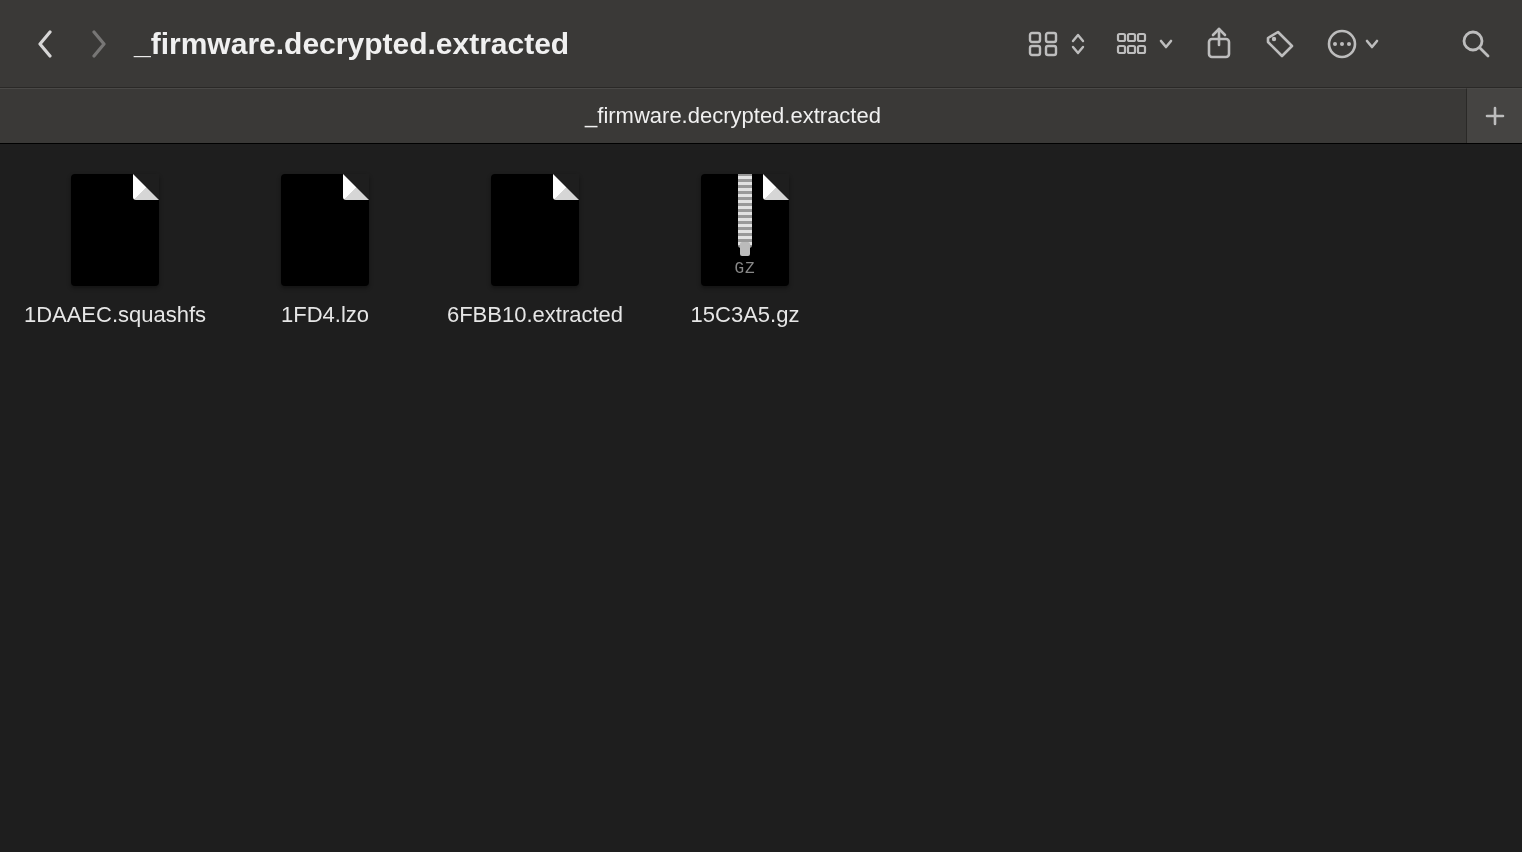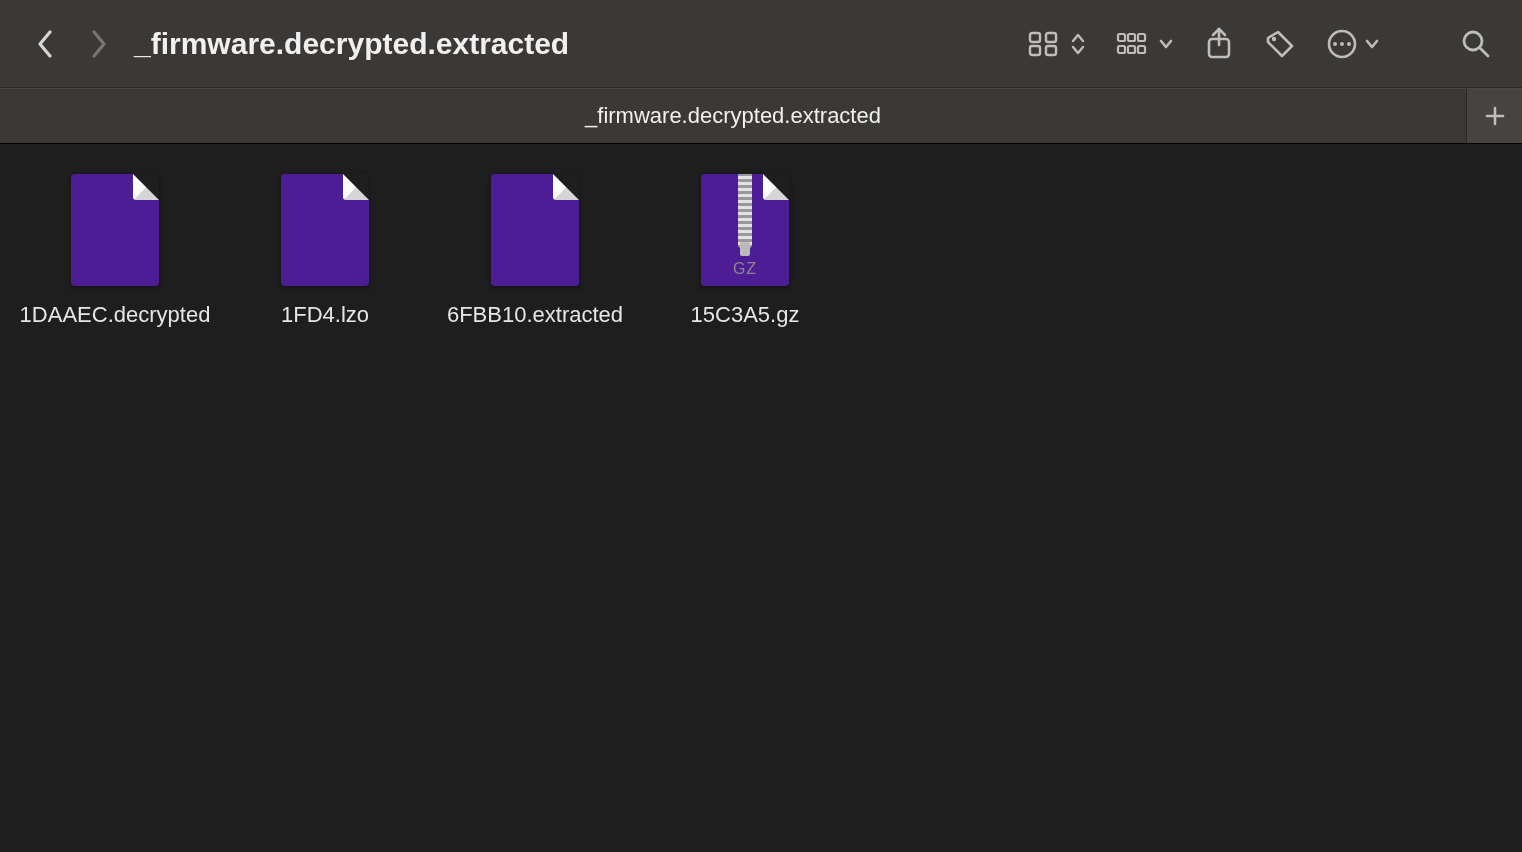--- a/index.html
+++ b/index.html
@@ -94,24 +94,25 @@
   .label {
     font-size: 22px;
     color:#e6e6e6;
     text-align:center;
     white-space:nowrap;
   }
   
   .file-icon {
     width: 88px;
     height: 112px;
-    background: #4c1d95;
+    background: #000000;
     border-radius: 4px;
     position: relative;
     box-shadow: 0 2px 4px rgba(0,0,0,.4);
+    font-family: Liberation Mono, monospace;
   }
   .file-icon::before {
     content:"";
     position:absolute;
     top:0; right:0;
     width:26px; height:26px;
     background: linear-gradient(135deg, #fdfdfd 0 50%, #d6d6d6 50% 100%);
     border-bottom-left-radius:3px;
   }
   .file-icon::after {
@@ -265,21 +266,21 @@
   <div class="new-tab">
     <svg width="22" height="22" viewBox="0 0 22 22">
       <path d="M11 3 V19 M3 11 H19" stroke="currentColor" stroke-width="2.6" stroke-linecap="round"></path>
     </svg>
   </div>
 </div>
 
 <div class="content" id="content">
     <div class="item">
       <div class="file-icon"></div>
-      <div class="label">1DAAEC.decrypted</div>
+      <div class="label">1DAAEC.squashfs</div>
     </div>
     <div class="item">
       <div class="file-icon"></div>
       <div class="label">1FD4.lzo</div>
     </div>
     <div class="item">
       <div class="file-icon"></div>
       <div class="label">6FBB10.extracted</div>
     </div>
     <div class="item">

